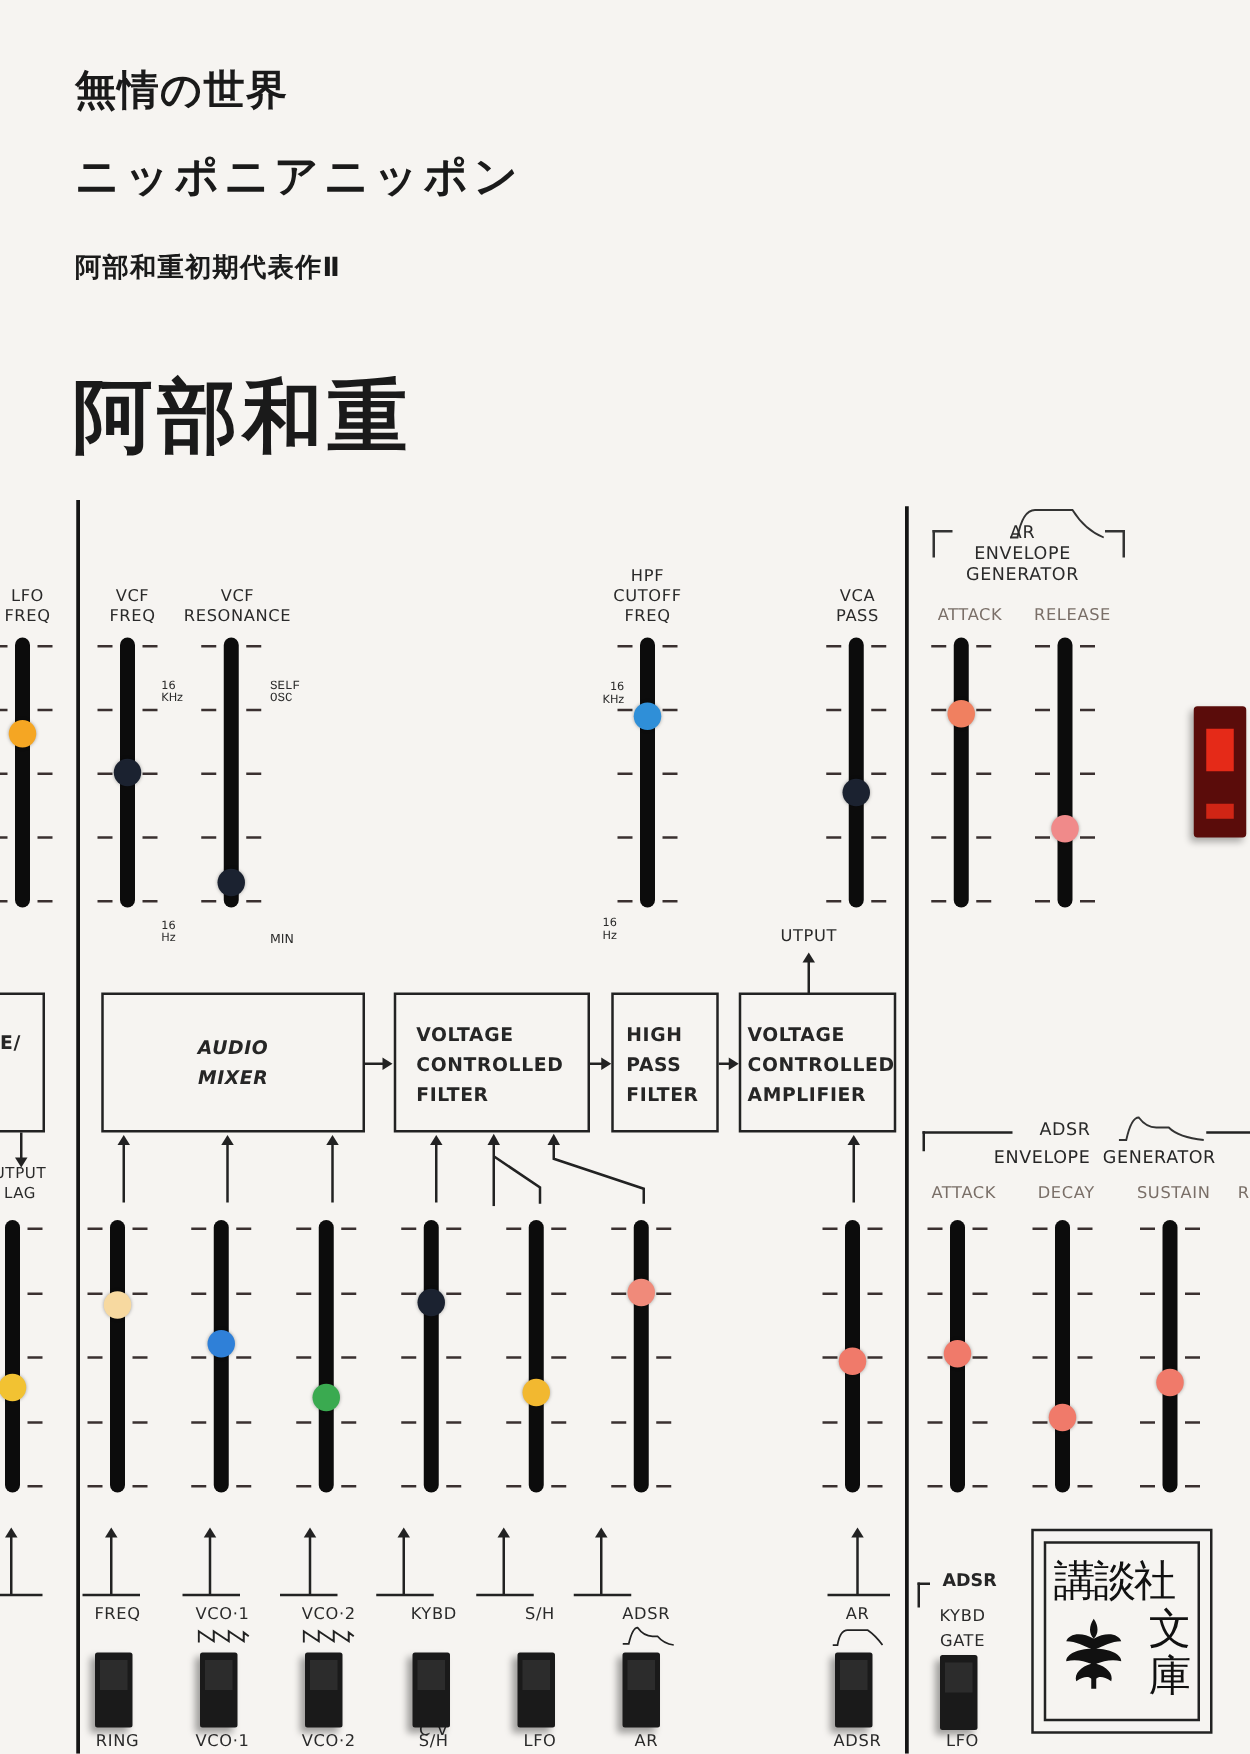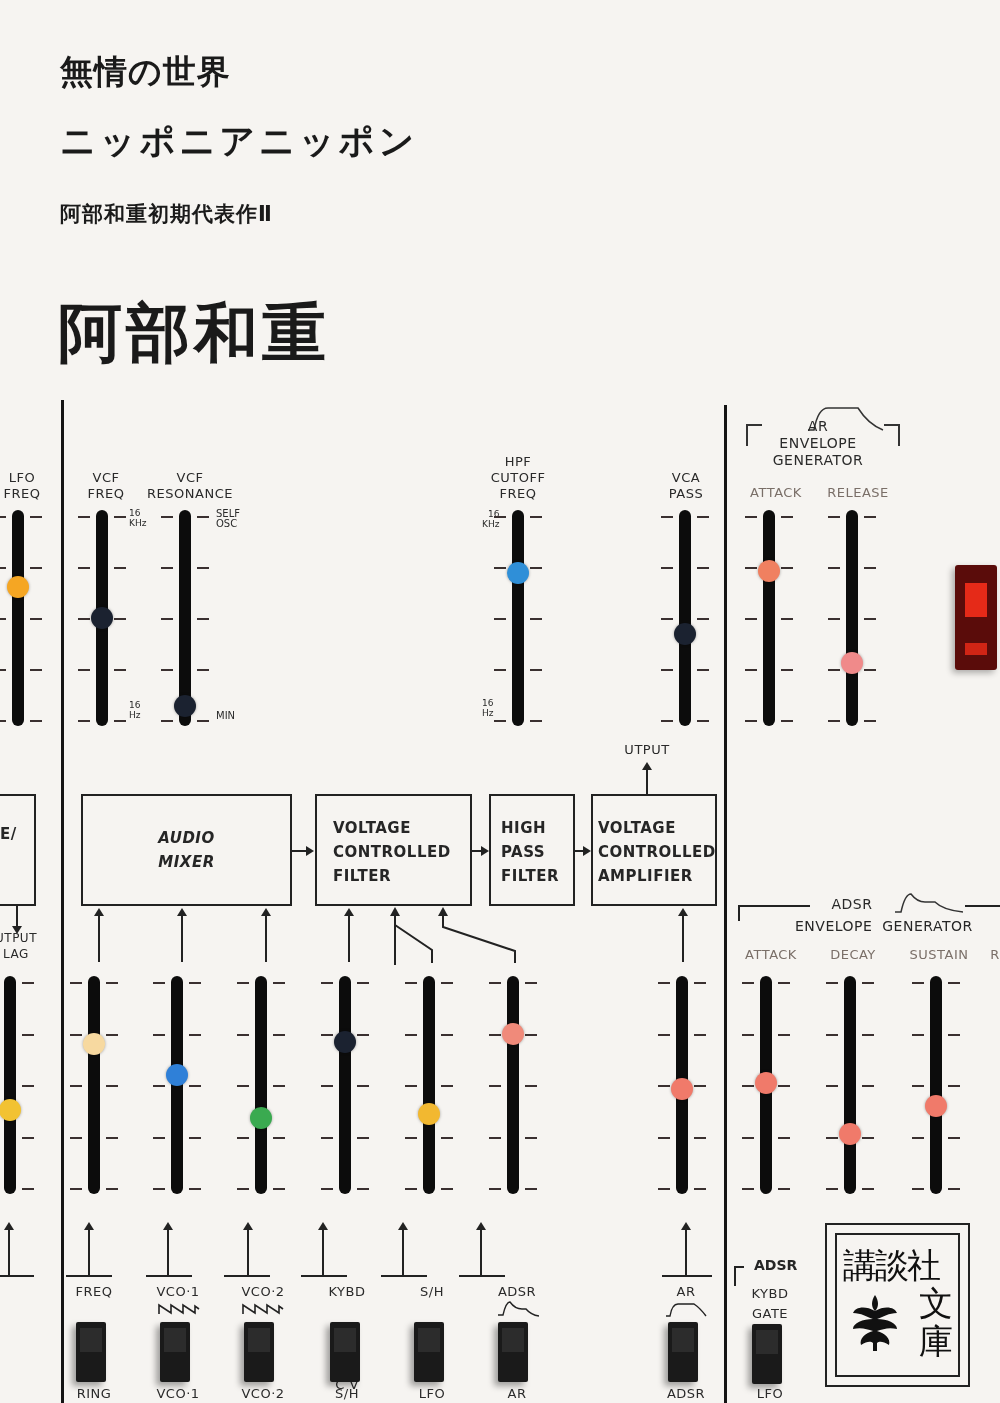--- a/index.html
+++ b/index.html
@@ -12,21 +12,21 @@
   }
   .abs { position: absolute; }
   .t1 { left: 60px; top: 50px; font-size: 33px; font-weight: bold; letter-spacing: 1px; white-space: nowrap; }
   .t2 { left: 60px; top: 118px; font-size: 35px; font-weight: bold; letter-spacing: 4px; white-space: nowrap; }
   .t3 { left: 60px; top: 200px; font-size: 21px; font-weight: bold; letter-spacing: 1px; white-space: nowrap; }
   .t4 { left: 58px; top: 290px; font-size: 64px; font-weight: bold; letter-spacing: 4px; white-space: nowrap; }
 
   .vline { position: absolute; background: #141414; }
   .lbl { position: absolute; font-size: 13px; color: #2a2a2a; text-align: center; line-height: 16px; letter-spacing: 0.5px; white-space: pre; transform: translateX(-50%); }
   .lbl.light { color: #7a6f68; }
-  .sml { position: absolute; font-size: 9px; line-height: 10px; color: #2a2a2a; white-space: pre; }
+  .sml { position: absolute; font-size: 9px; line-height: 10px; color: #2a2a2a; white-space: pre; margin-top: 36px; }
 
   .slider { position: absolute; width: 60px; }
   .slider .track { position: absolute; left: 24px; width: 12px; top: 0; bottom: 0; background: #0c0c0c; border-radius: 6px; }
   .slider .tick { position: absolute; width: 12px; height: 2px; background: #3a3030; }
   .slider .tick.l { left: 6px; }
   .slider .tick.r { left: 42px; }
   .slider .knob { position: absolute; left: 19px; width: 22px; height: 22px; border-radius: 50%; box-shadow: 0 0 3px rgba(0,0,0,0.35); }
 
   .box { position: absolute; border: 2px solid #222; box-sizing: border-box; font-size: 15px; font-weight: bold; color: #262626; letter-spacing: 0.5px; line-height: 24px; }
   .arrowv { position: absolute; width: 2px; background: #222; }
@@ -76,21 +76,21 @@
 <div class="lbl" style="left:818px; top:418px; font-size:14px; line-height:17px;">AR
 ENVELOPE
 GENERATOR</div>
 <div class="lbl light" style="left:776px; top:485px;">ATTACK</div>
 <div class="lbl light" style="left:858px; top:485px;">RELEASE</div>
 
 <div class="sml" style="left:129px; top:508px;">16
 KHz</div>
 <div class="sml" style="left:129px; top:700px;">16
 Hz</div>
-<div class="sml" style="left:216px; top:509px; font-size:10px;">SELF
+<div class="sml" style="left:216px; top:509px; font-size:10px;font-family:Liberation Mono, monospace;">SELF
 OSC</div>
 <div class="sml" style="left:216px; top:711px; font-size:10px;">MIN</div>
 <div class="sml" style="left:482px; top:509px; text-align:right;">16
 KHz</div>
 <div class="sml" style="left:482px; top:698px; text-align:right;">16
 Hz</div>
 
 <div class="slider" style="left:-12px; top:510px; height:216px;">
     <div class="track"></div>
     <div class="tick l" style="top: 6px;"></div>

